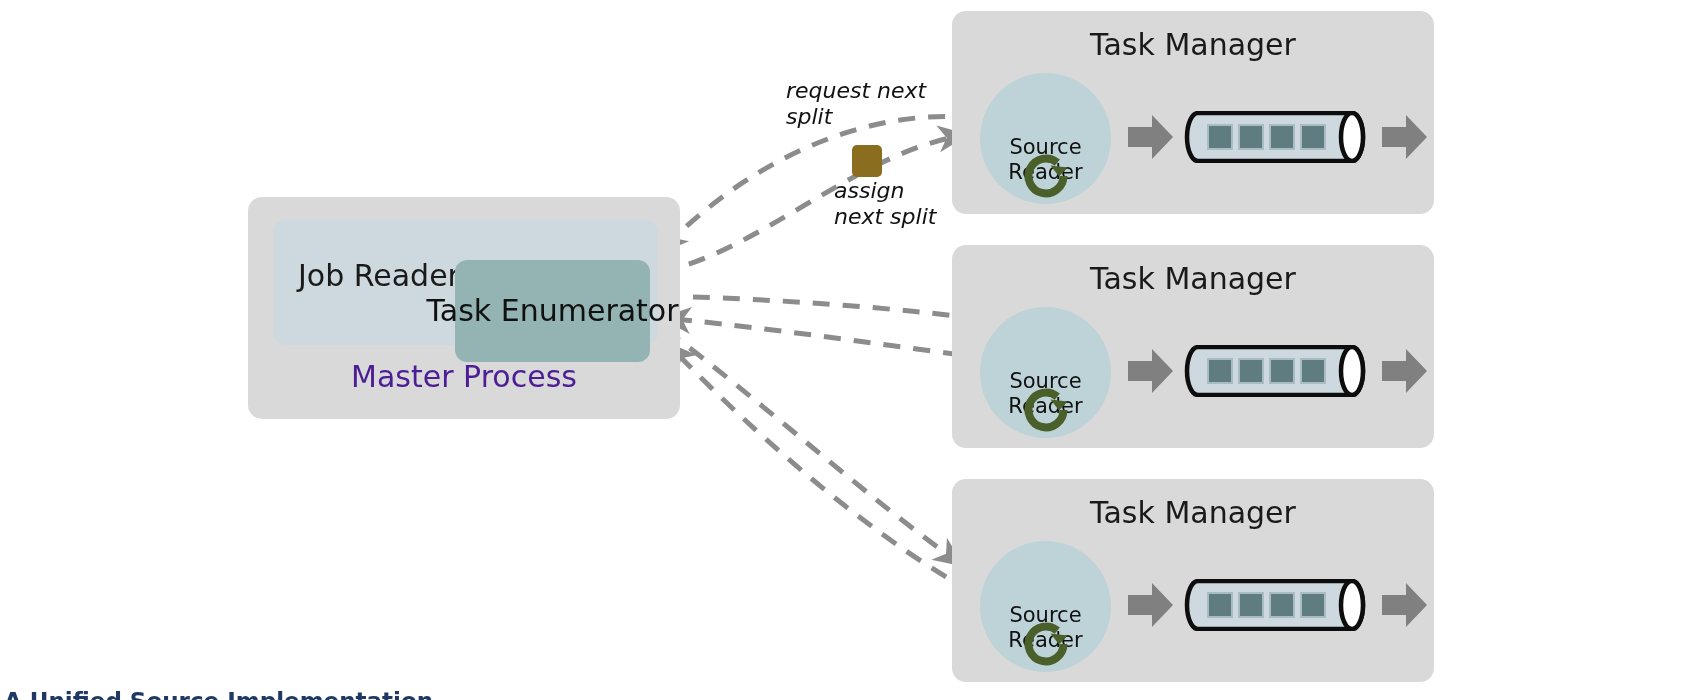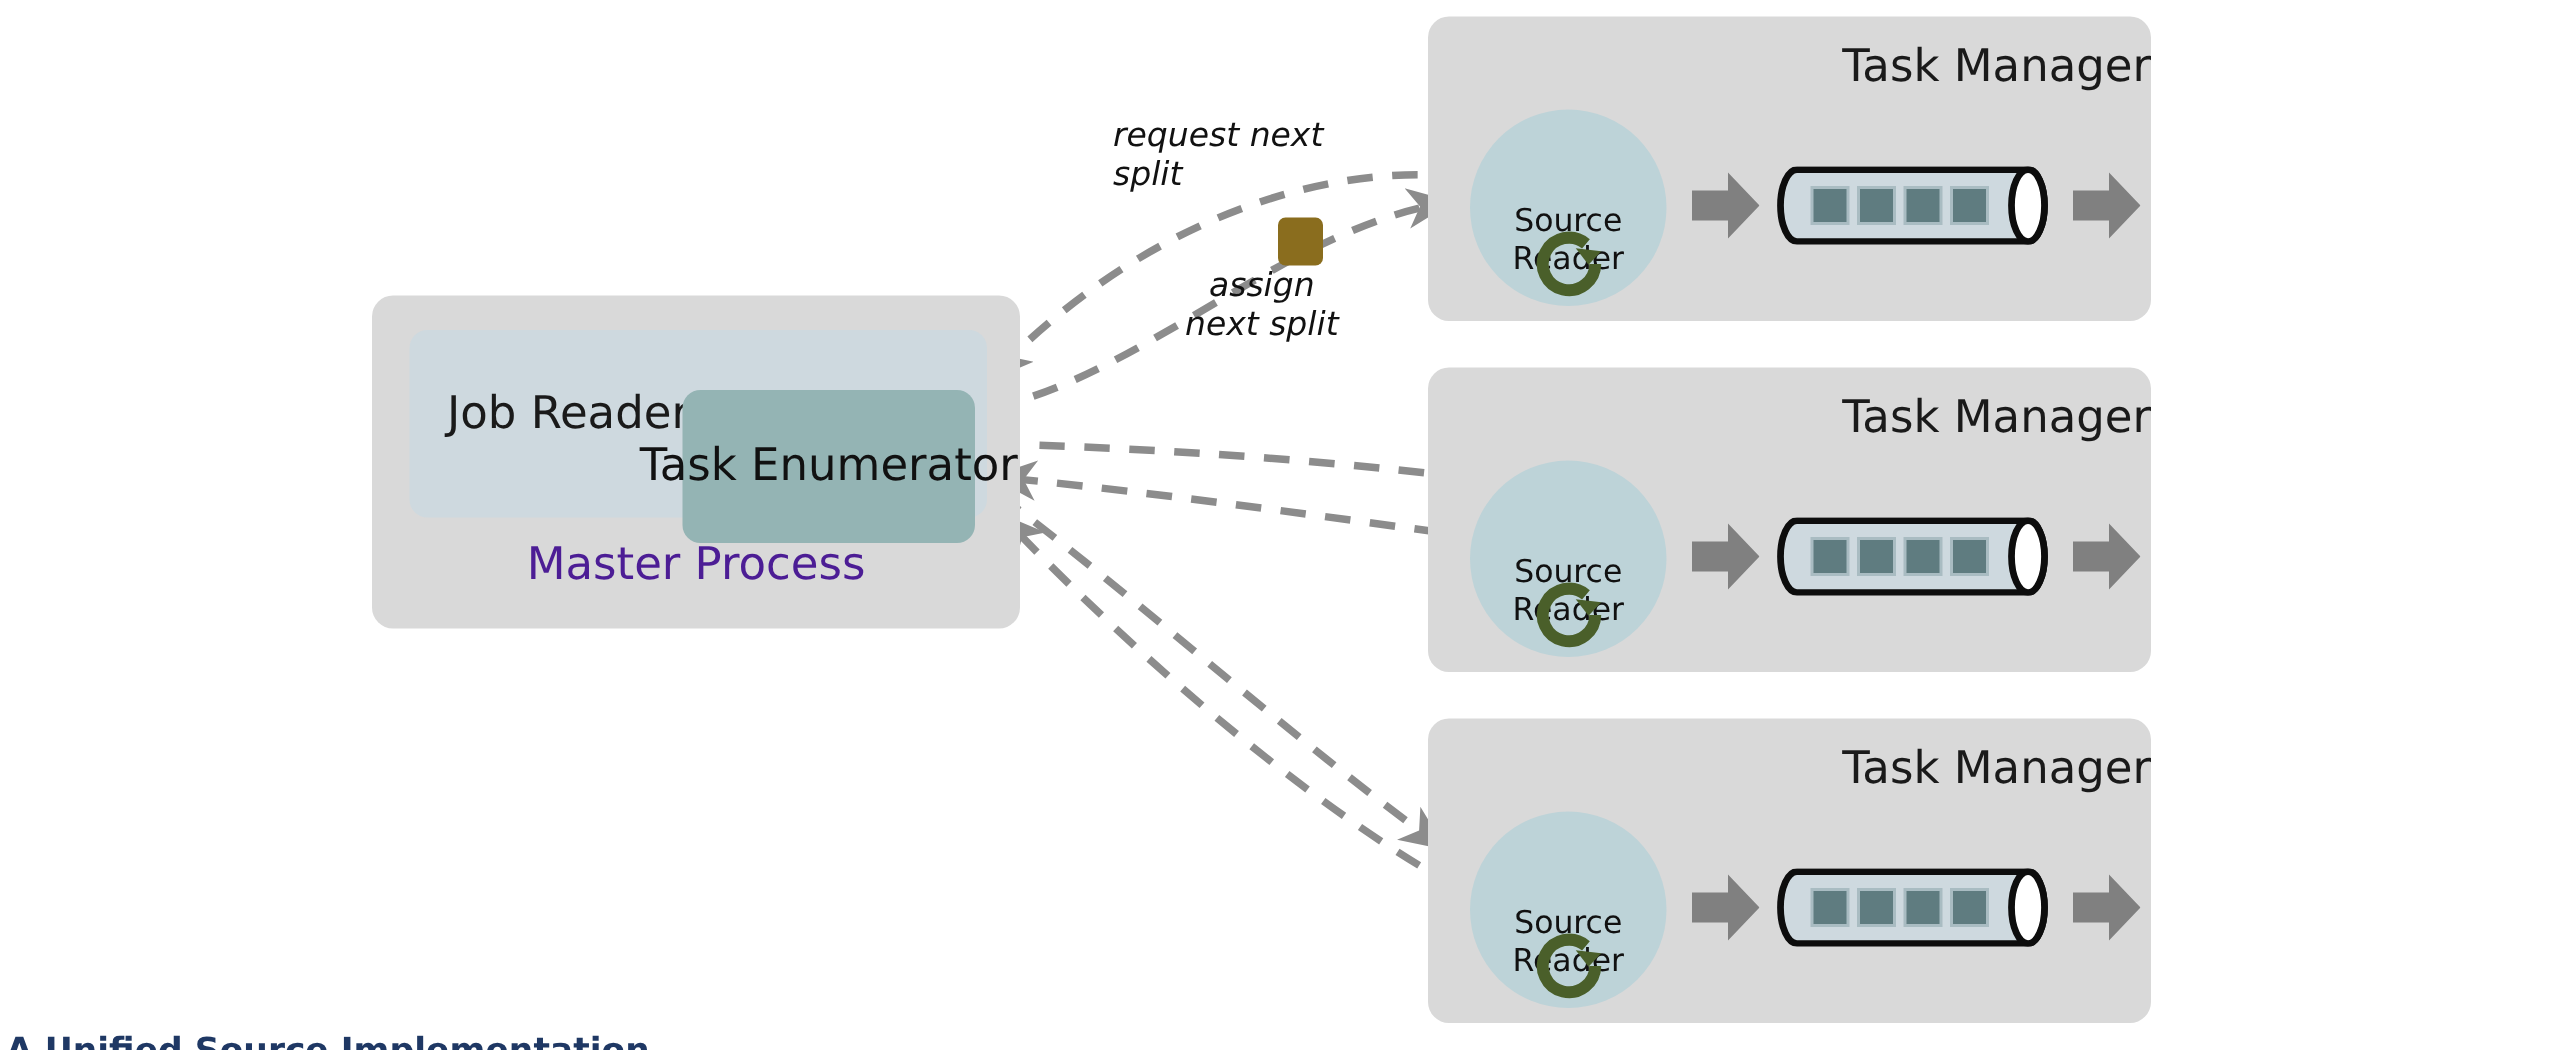--- a/index.html
+++ b/index.html
@@ -75,21 +75,21 @@
     background: #d9d9d9;
     border-radius: 14px;
   }
   .tm-1 { left: 952px; top: 11px; }
   .tm-2 { left: 952px; top: 245px; }
   .tm-3 { left: 952px; top: 479px; }
 
   .tm-title {
     position: absolute;
     left: 0; right: 0; top: 16px;
-    text-align: right;
+    text-align: center;
     color: #1a1a1a;
     font-size: 30px;
   }
 
   .source-reader {
     position: absolute;
     left: 28px; top: 62px;
     width: 131px; height: 131px;
     border-radius: 50%;
     background: #bdd3d8;
@@ -133,23 +133,24 @@
   }
 
   
   .edge-label {
     position: absolute;
     font-size: 22px;
     line-height: 26px;
     font-style: italic;
     color: #111111;
     white-space: pre-line;
+    margin-left: 44px;
   }
   .label-request { left: 742px; top: 78px; }
-  .label-assign  { left: 790px; top: 178px; text-align: center; }
+  .label-assign  { left: 790px; top: 178px; }
 
   .split-chip {
     position: absolute;
     left: 852px; top: 145px;
     width: 30px; height: 32px;
     background: #8a6d1e;
     border-radius: 5px;
   }
 
   

